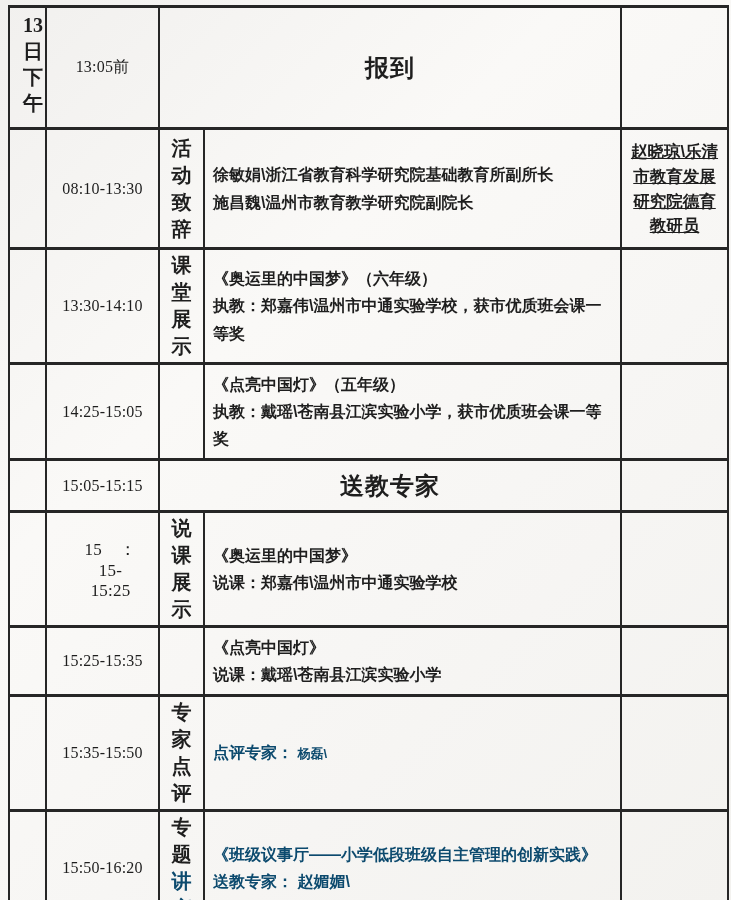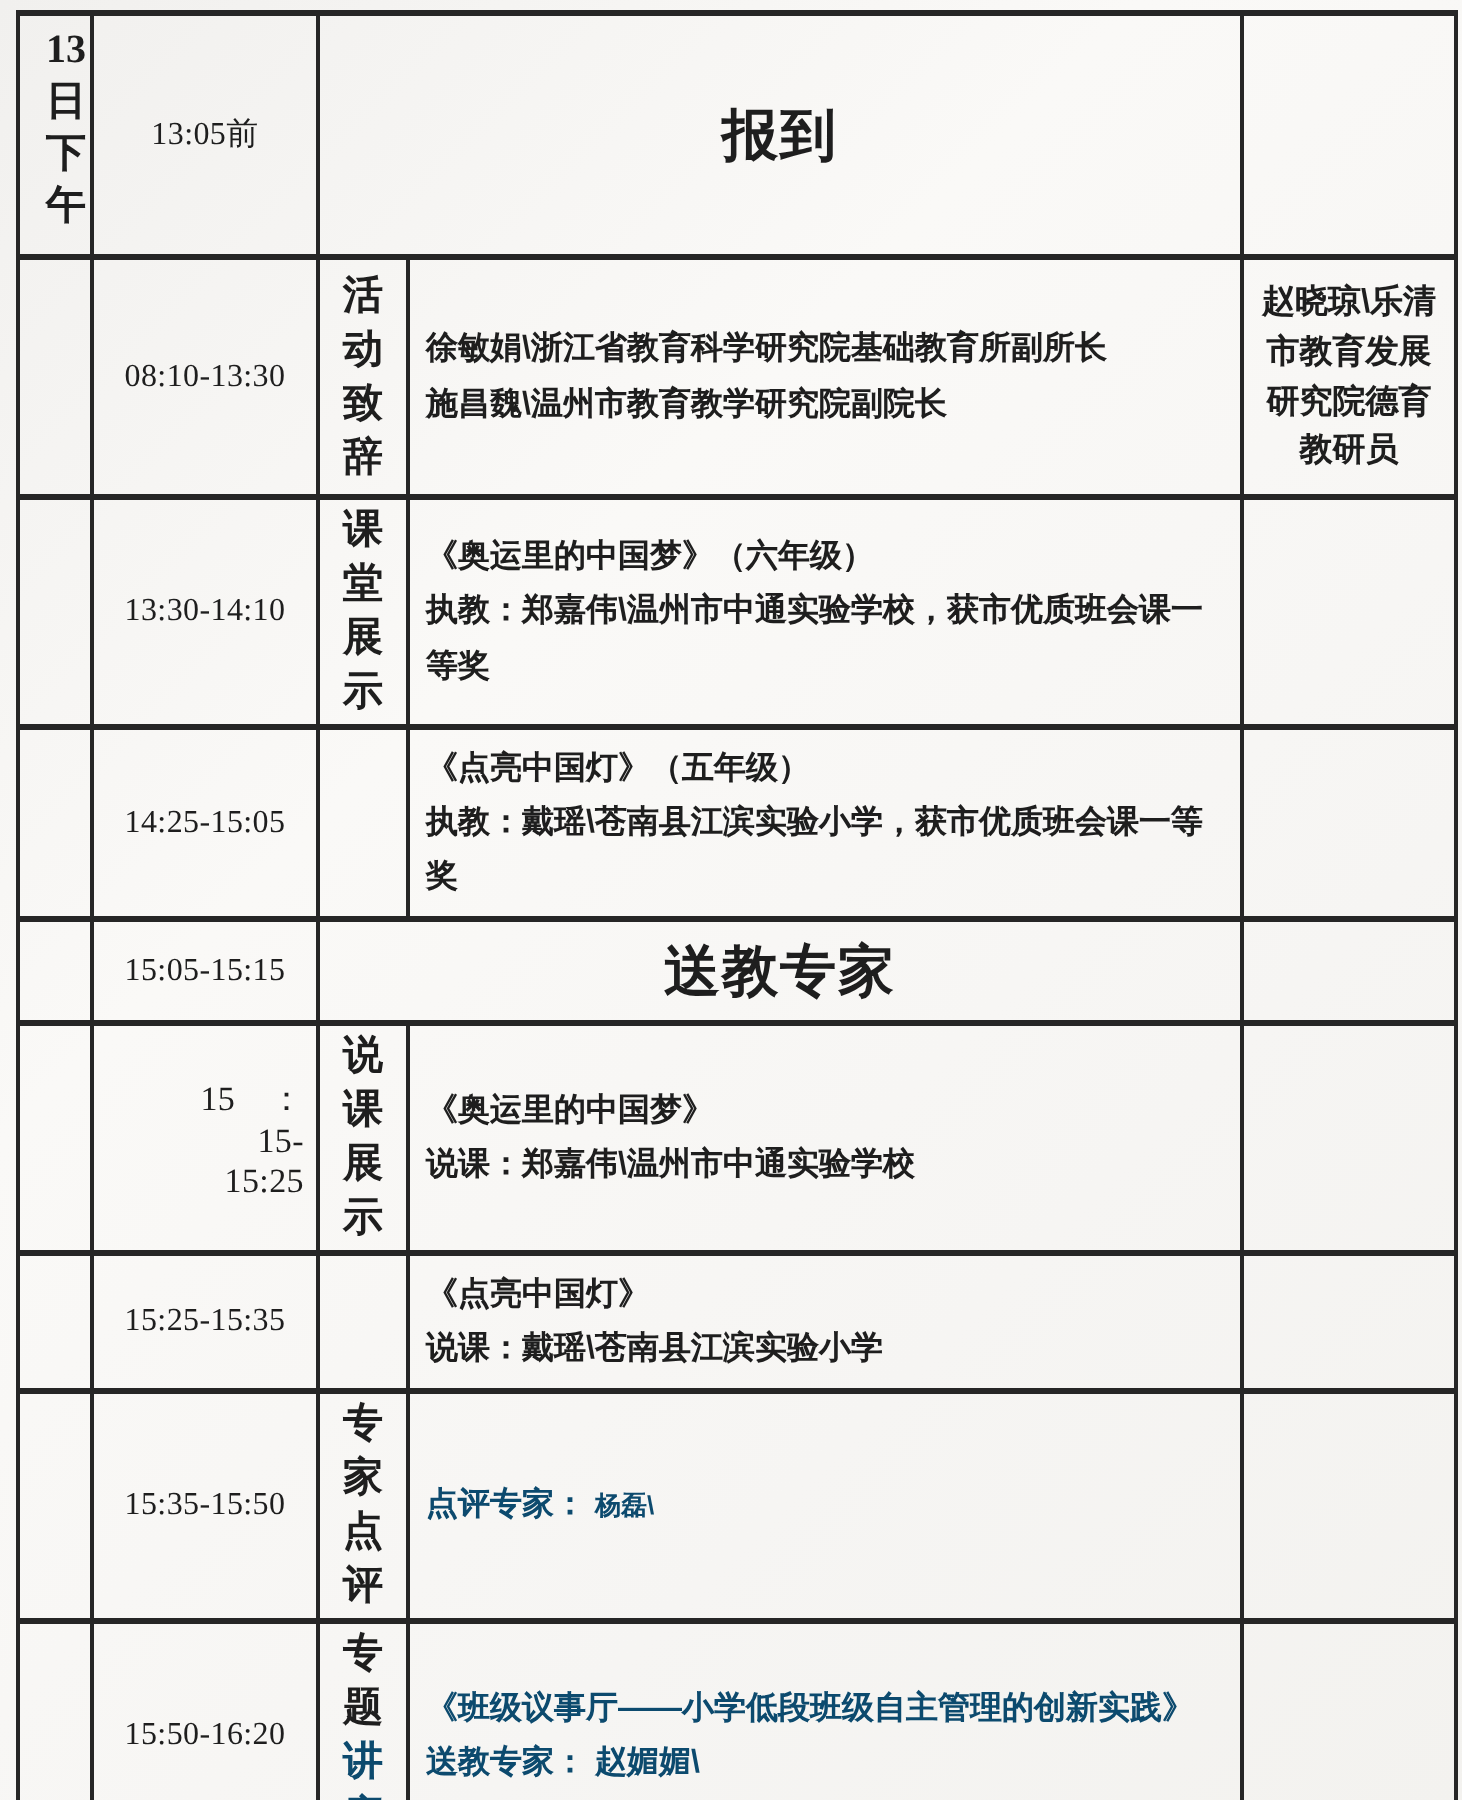--- a/index.html
+++ b/index.html
@@ -24,36 +24,37 @@
     font-weight:bold;font-size:20px;line-height:1.3;
     padding:4px 2px;
     font-family:"Liberation Serif","DejaVu Serif",serif;
   }
   .time{
     text-align:center;font-size:16px;letter-spacing:.2px;
     font-family:"Liberation Serif","DejaVu Serif",serif;
     padding:2px 6px;
   }
   .time-wrap{
-    text-align:right;white-space:pre-line;font-size:17px;padding-left:22px;
+    text-align:center;white-space:pre-line;font-size:17px;padding-left:22px;
   }
   .cat{
     text-align:center;font-weight:bold;font-size:20px;line-height:1.35;
     padding:2px;
   }
   .content{
     text-align:left;font-size:16px;font-weight:bold;line-height:1.7;
     white-space:pre-line;padding:4px 6px 4px 8px;
   }
   .merged{
-    text-align:center;font-size:28px;font-weight:bold;letter-spacing:1px;
+    text-align:center;font-size:24px;font-weight:bold;letter-spacing:1px;
   }
   .note{
     text-align:center;font-size:16.5px;font-weight:bold;line-height:1.5;
     padding:2px 4px;
+    text-decoration:underline;
   }
   .red{color:#0c4a6e;}
   .name-small{font-size:13px;}
   tr.r1  td{height:111px;}
   tr.r2  td{height:109px;}
   tr.r3  td{height:95px;}
   tr.r4  td{height:85px;}
   tr.r5  td{height:41px;}
   tr.r6  td{height:100px;}
   tr.r7  td{height:58px;}

